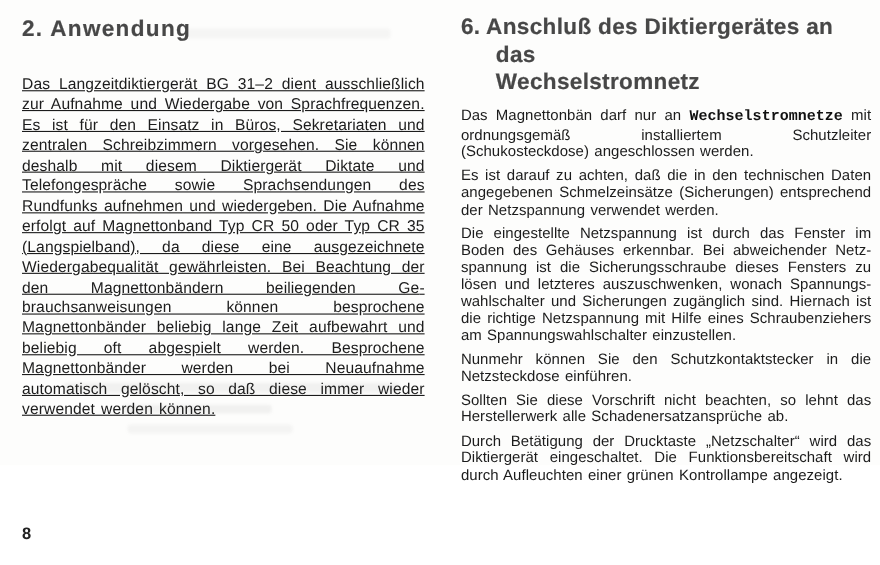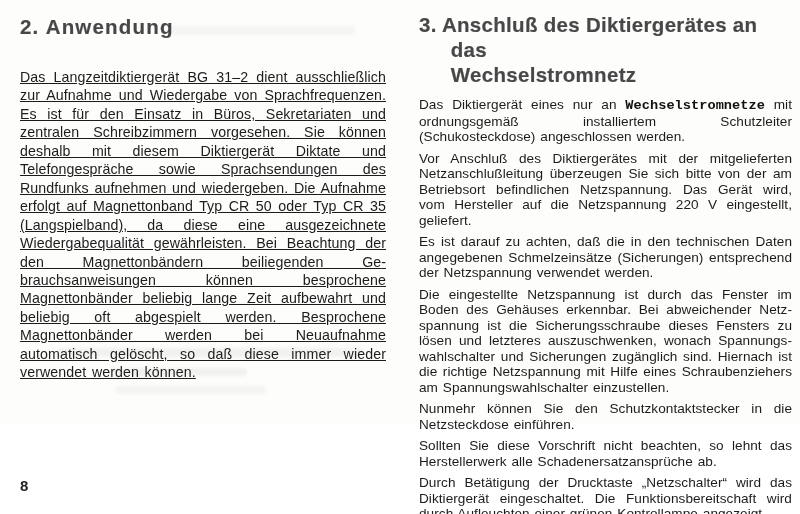--- a/index.html
+++ b/index.html
@@ -83,24 +83,23 @@
 <body>
 
 <div class="page">
 
   <div class="col col-left">
     <h2 class="heading">2. Anwendung</h2>
     <p class="body-left">Das Langzeitdiktiergerät BG 31–2 dient ausschließlich zur Aufnahme und Wiedergabe von Sprachfrequenzen. Es ist für den Einsatz in Büros, Sekretariaten und zentralen Schreibzimmern vorgesehen. Sie können deshalb mit diesem Diktiergerät Diktate und Telefongespräche sowie Sprach­sendungen des Rundfunks aufnehmen und wiedergeben. Die Aufnahme erfolgt auf Magnettonband Typ CR 50 oder Typ CR 35 (Langspielband), da diese eine aus­gezeichnete Wiedergabequalität gewährleisten. Bei Be­achtung der den Magnettonbändern beiliegenden Ge­brauchsanweisungen können besprochene Magnettonbän­der beliebig lange Zeit aufbewahrt und beliebig oft abgespielt werden. Besprochene Magnettonbänder wer­den bei Neuaufnahme automatisch gelöscht, so daß diese immer wieder verwendet werden können.</p>
   </div>
 
   <div class="col col-right body-right">
-    <h2 class="heading hang">3. Anschluß des Diktiergerätes an das
+    <h2 class="heading hang">6. Anschluß des Diktiergerätes an das
 Wechselstromnetz</h2>
-    <p class="first"><span>Das Diktiergerät eines nur an </span><strong>Wechselstromnetze</strong><span> mit ord­nungsgemäß installiertem Schutzleiter (Schukosteckdose) angeschlossen werden.</span></p>
-    <p>Vor Anschluß des Diktiergerätes mit der mitgelieferten Netzanschlußleitung überzeugen Sie sich bitte von der am Betriebsort befindlichen Netzspannung. Das Gerät wird, vom Hersteller auf die Netzspannung 220 V ein­gestellt, geliefert.</p>
+    <p class="first"><span>Das Magnettonbän darf nur an </span><strong>Wechselstromnetze</strong><span> mit ord­nungsgemäß installiertem Schutzleiter (Schukosteckdose) angeschlossen werden.</span></p>
     <p>Es ist darauf zu achten, daß die in den technischen Daten angegebenen Schmelzeinsätze (Sicherungen) entsprechend der Netzspannung verwendet werden.</p>
     <p>Die eingestellte Netzspannung ist durch das Fenster im Boden des Gehäuses erkennbar. Bei abweichender Netz­spannung ist die Sicherungsschraube dieses Fensters zu lösen und letzteres auszuschwenken, wonach Spannungs­wahlschalter und Sicherungen zugänglich sind. Hiernach ist die richtige Netzspannung mit Hilfe eines Schrauben­ziehers am Spannungswahlschalter einzustellen.</p>
     <p>Nunmehr können Sie den Schutzkontaktstecker in die Netzsteckdose einführen.</p>
     <p>Sollten Sie diese Vorschrift nicht beachten, so lehnt das Herstellerwerk alle Schadenersatzansprüche ab.</p>
     <p>Durch Betätigung der Drucktaste „Netzschalter“ wird das Diktiergerät eingeschaltet. Die Funktionsbereitschaft wird durch Aufleuchten einer grünen Kontrollampe angezeigt.</p>
   </div>
 
   <div class="smudge s0"></div>
   <div class="smudge s1"></div>
   <div class="smudge s2"></div>

